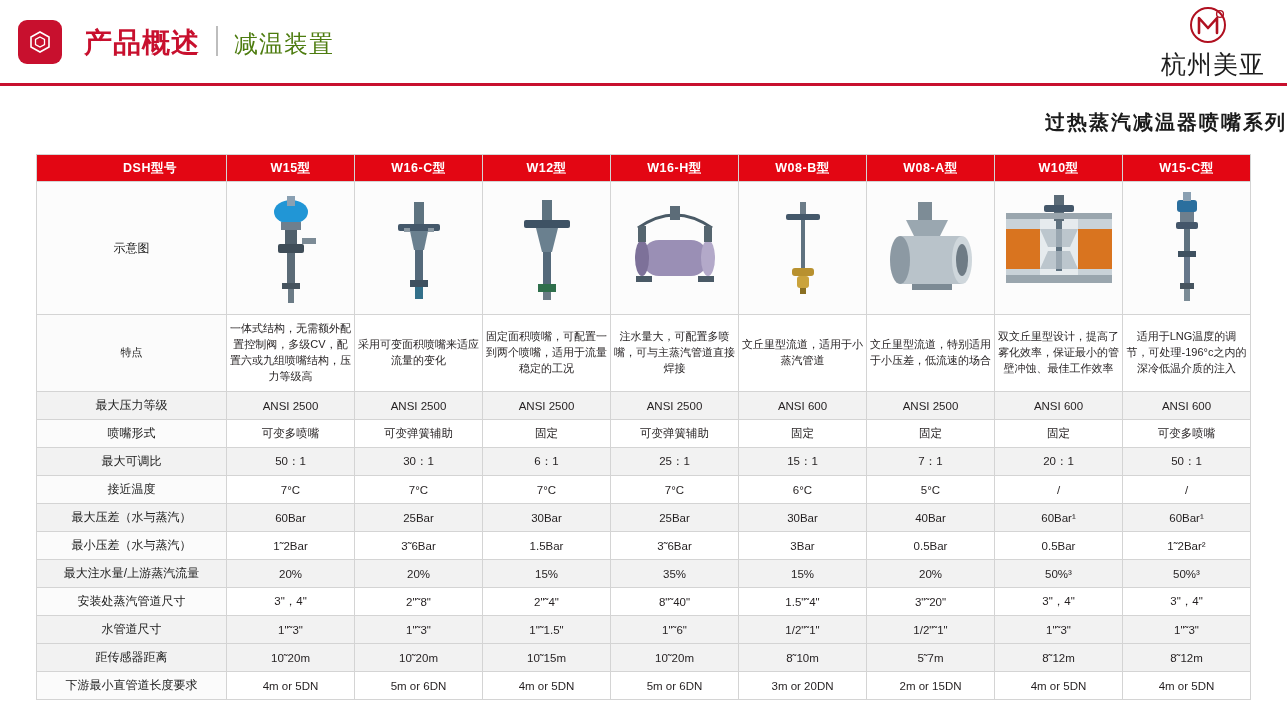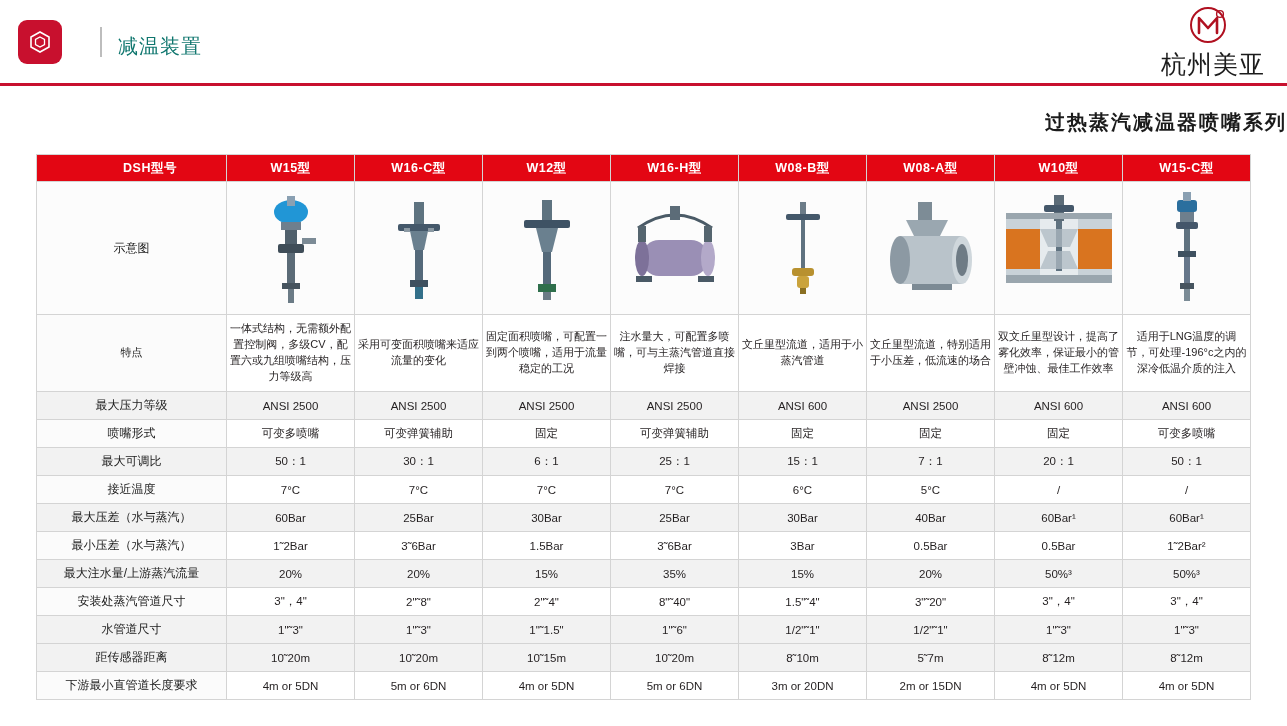--- a/index.html
+++ b/index.html
@@ -49,22 +49,22 @@
   }
   .title-divider {
     width: 2px;
     height: 30px;
     background: #bdbdbd;
     margin: 0 16px;
     position: relative;
     top: 4px;
   }
   .title-sub {
-    font-size: 20px;
-    color: #0f766e;
+    font-size: 24px;
+    color: #4d7c0f;
     letter-spacing: 1px;
   }
   .brand {
     margin-left: auto;
     display: flex;
     align-items: center;
     flex-direction: column;
   }
   .brand-mark {
     width: 46px;
@@ -147,20 +147,21 @@
 <body>
 
 <div class="header">
   <div class="logo-mark">
     <svg width="26" height="26" viewBox="0 0 26 26">
       <polygon points="13,3 22,8 22,18 13,23 4,18 4,8" fill="none" stroke="#ffffff" stroke-width="1.6"></polygon>
       <polygon points="13,8 17.5,10.5 17.5,15.5 13,18 8.5,15.5 8.5,10.5" fill="none" stroke="#ffffff" stroke-width="1.3"></polygon>
     </svg>
   </div>
   <div class="title-group">
+    <span class="title-main">产品概述</span>
     <span class="title-divider"></span>
     <span class="title-sub">减温装置</span>
   </div>
   <div class="brand">
     <span class="brand-mark">
       <svg width="46" height="46" viewBox="0 0 46 46">
         <circle cx="23" cy="23" r="17" fill="none" stroke="#b01020" stroke-width="2"></circle>
         <path d="M14 31 L14 16 L23 26 L32 16 L32 31" fill="none" stroke="#b01020" stroke-width="2.6" stroke-linejoin="round" stroke-linecap="round"></path>
         <circle cx="35" cy="12" r="3.4" fill="none" stroke="#b01020" stroke-width="1.4"></circle>
       </svg>

